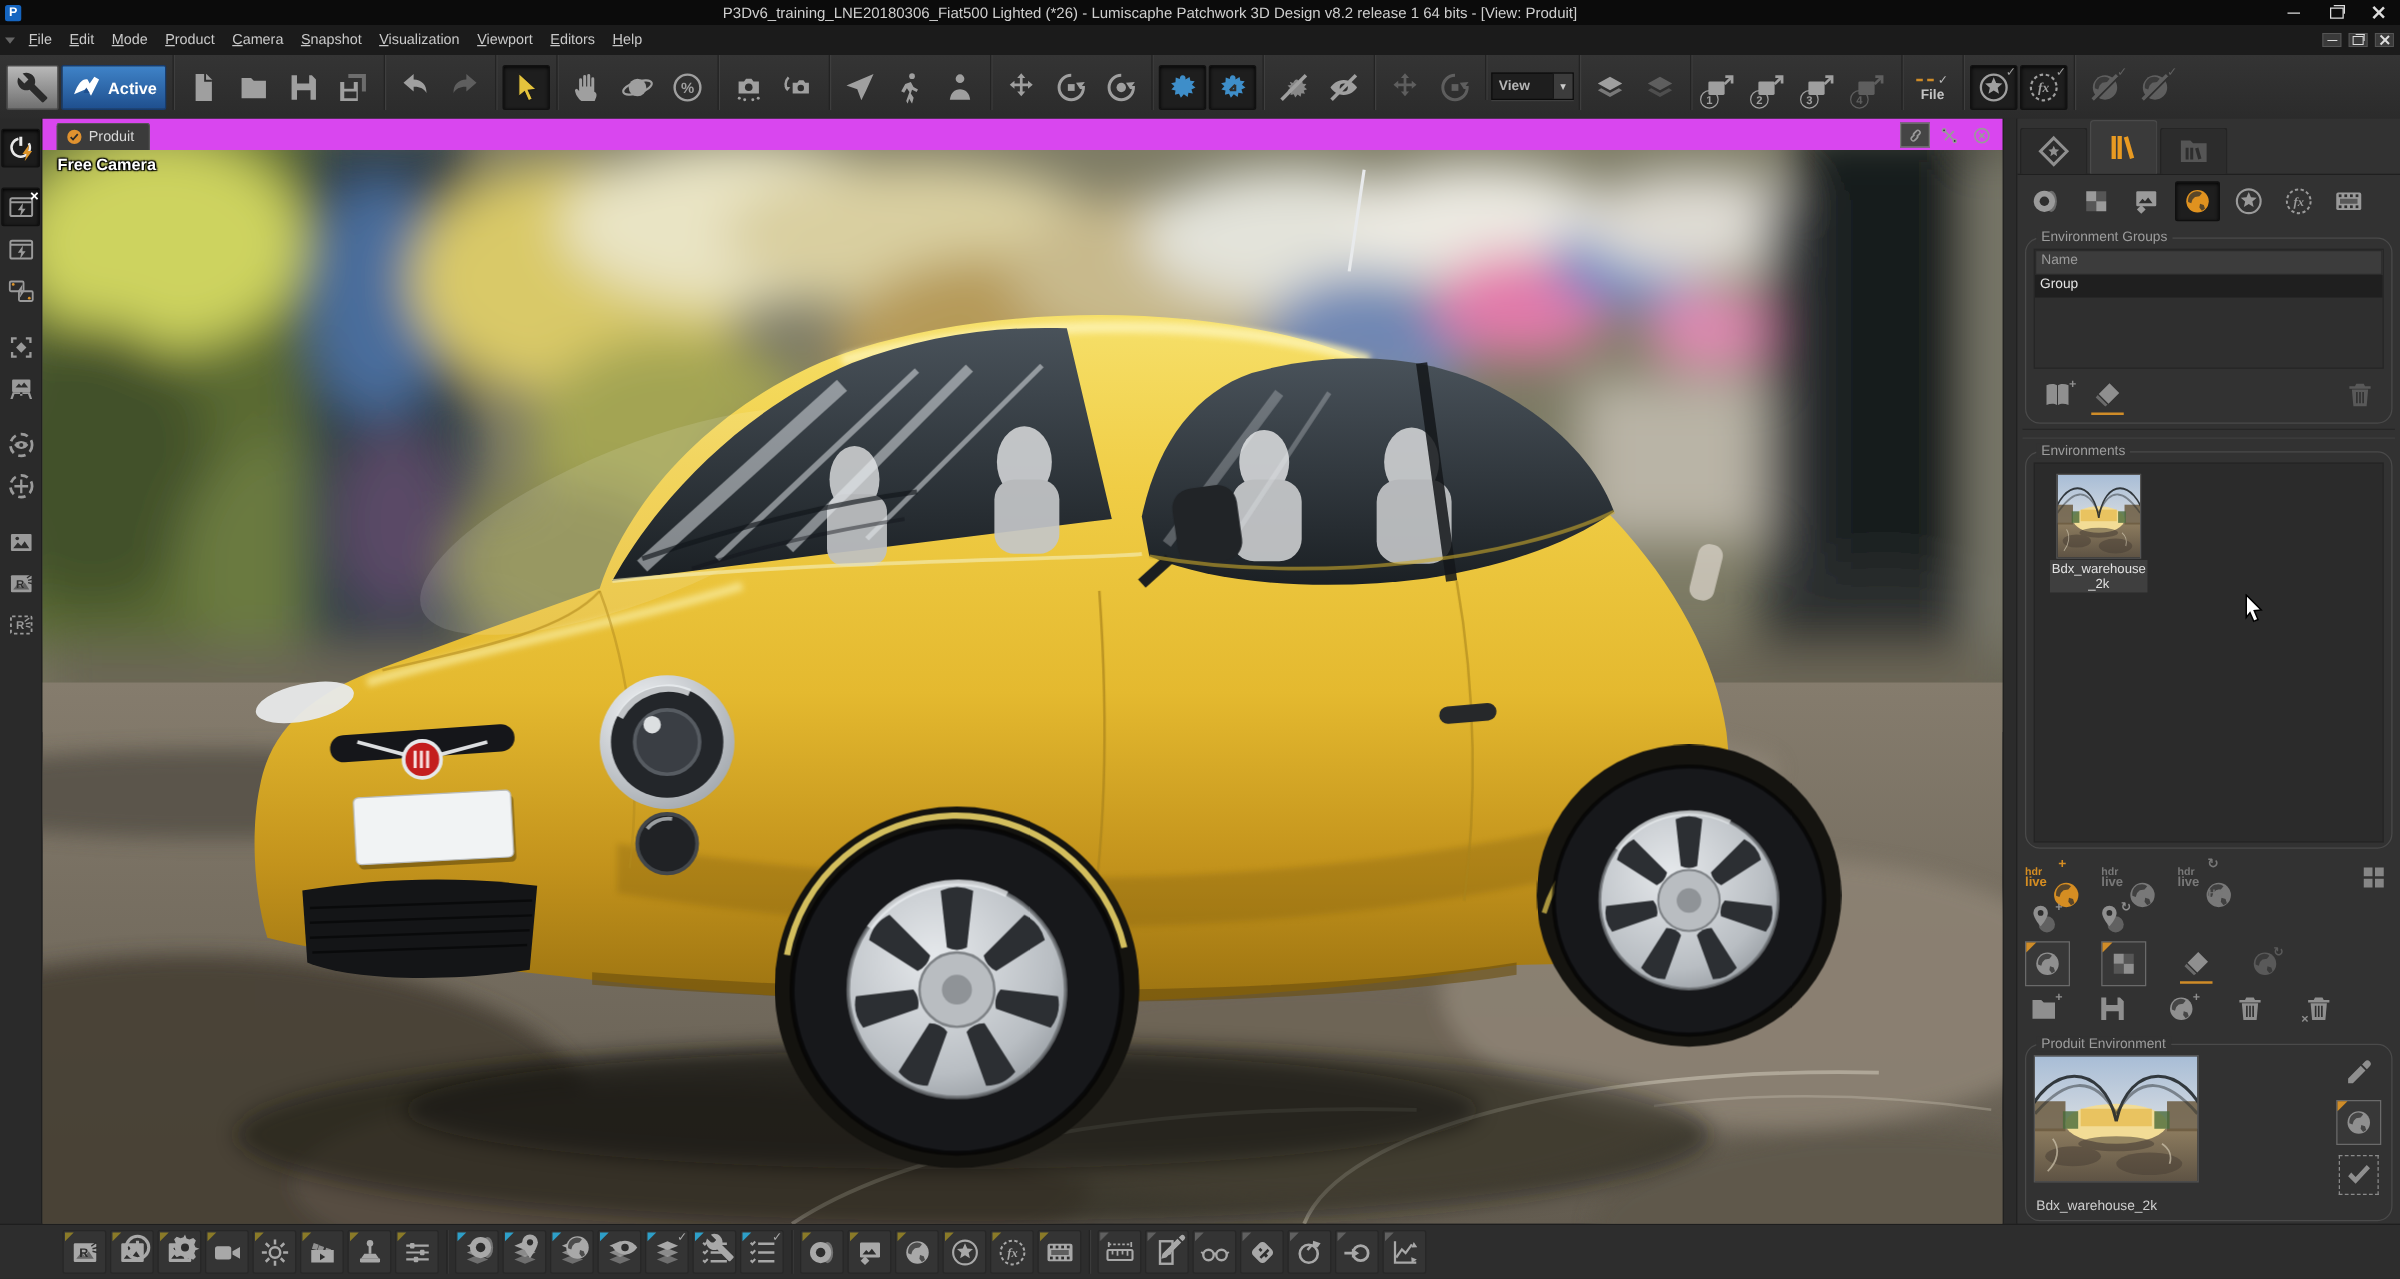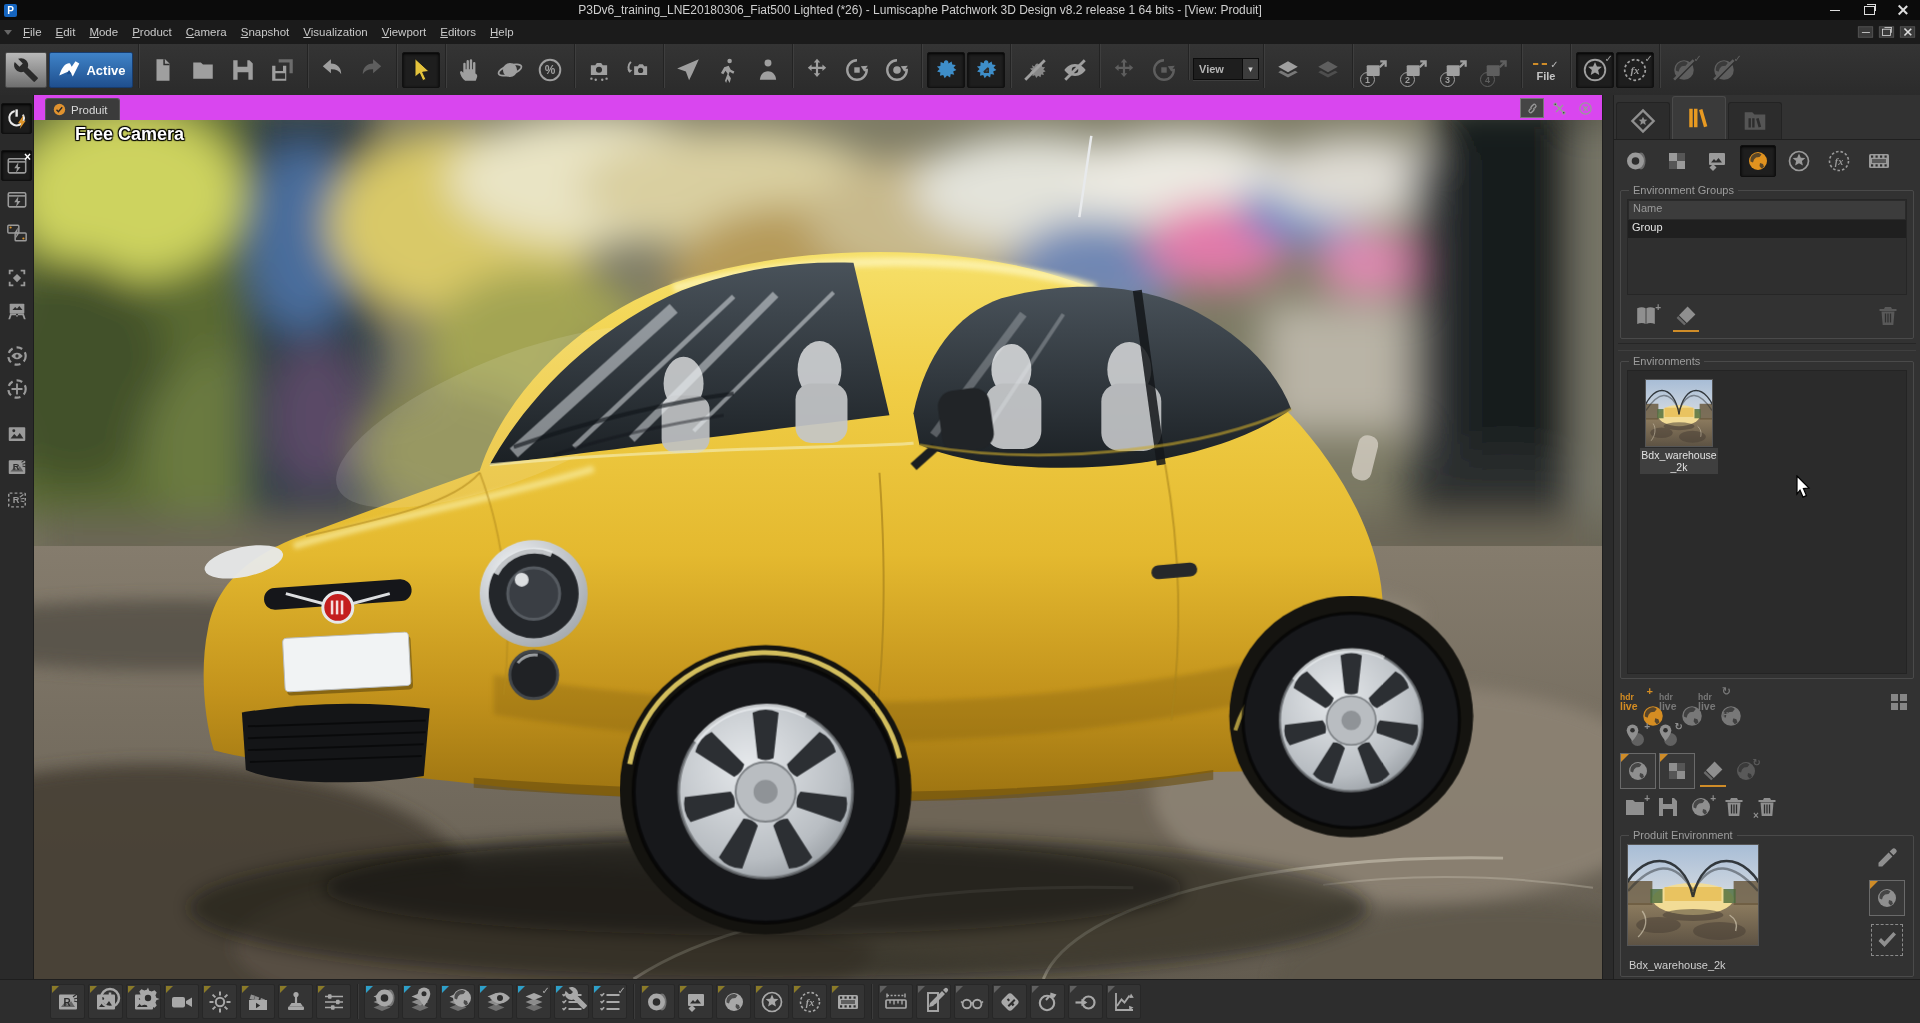--- a/index.html
+++ b/index.html
@@ -65,37 +65,37 @@
   .vtabbar{height:25px;background:#d946ef;display:flex;align-items:flex-end;flex:0 0 auto;position:relative;}
   .vtab{margin-left:11px;height:21px;background:#3b3b3b;border:1px solid #555;border-bottom:none;border-radius:3px 3px 0 0;
     display:flex;align-items:center;gap:5px;padding:0 12px 0 7px;color:#d8d8d8;font-size:11.5px;}
   .vtab .svgic{width:13px;height:13px;}
   .vtabicons{position:absolute;right:6px;top:3px;display:flex;align-items:center;gap:4px;}
   .vtabicons .tbico{width:22px;height:18px;display:flex;align-items:center;justify-content:center;color:#9a9a9a;}
   .tbico.boxed{background:#454545;border:1px solid #777;}
   .tbico .svgic{width:15px;height:15px;}
   .scene{flex:1;position:relative;min-height:0;}
   .scene svg.main-scene{position:absolute;inset:0;width:100%;height:100%;}
-  .cam-label{position:absolute;left:12px;top:4px;color:#fff;font-size:18px;font-weight:bold;
-    text-shadow:1px 1px 1px #000,-1px 1px 1px #000,1px -1px 1px #000,-1px -1px 1px #000;margin-left:29px;}
+  .cam-label{position:absolute;left:12px;top:4px;color:#fff;font-size:13px;font-weight:bold;
+    text-shadow:1px 1px 1px #000,-1px 1px 1px #000,1px -1px 1px #000,-1px -1px 1px #000;}
   
   .vsplit{width:10px;background:#2b2b2b;border-left:1px solid #1f1f1f;border-right:1px solid #1f1f1f;flex:0 0 auto;}
   
   .rpanel{width:306px;background:#323232;flex:0 0 auto;display:flex;flex-direction:column;color:#bdbdbd;font-size:11px;min-height:0;}
   .rtabs{display:flex;align-items:flex-end;height:44px;border-bottom:1px solid #1f1f1f;padding:0 2px;flex:0 0 auto;}
   .rtab{width:52px;height:36px;background:#2c2c2c;border:1px solid #232323;border-bottom:none;border-radius:3px 3px 0 0;
     display:flex;align-items:center;justify-content:center;margin-right:2px;color:#8f8f8f;}
   .rtab.active{background:#3a3a3a;height:42px;border-color:#4a4a4a;color:#e89a22;}
   .rtab.disabled{color:#555;}
   .rtab .svgic{width:26px;height:26px;}
   .libbar{display:flex;align-items:center;gap:6px;padding:5px 6px;flex:0 0 auto;}
   .libbtn{width:34px;height:30px;display:flex;align-items:center;justify-content:center;color:#9a9a9a;border-radius:2px;}
   .libbtn.on{background:#1e1e1e;border:1px solid #0f0f0f;box-shadow:inset 0 1px 3px #000;color:#e0921f;}
   .libbtn .svgic{width:24px;height:24px;}
-  .gbox{border:1px solid #4a4a4a;border-radius:2px;margin:8px 6px 2px 6px;position:relative;padding:8px 6px 4px 6px;}
+  .gbox{border:1px solid #4a4a4a;border-radius:12px;margin:8px 6px 2px 6px;position:relative;padding:8px 6px 4px 6px;}
   .glegend{position:absolute;top:-7px;left:8px;background:#323232;padding:0 4px;color:#9d9d9d;font-size:11px;}
   .glist{background:#2f2f2f;border:1px solid #262626;}
   .namehdr{height:16px;background:#3c3c3c;border:1px solid #2a2a2a;color:#9a9a9a;padding:1px 4px;font-size:11px;}
   .grow-item{height:16px;background:#1f1f1f;color:#e4e4e4;padding:1px 4px;font-size:11px;}
   .glist-rest{height:56px;}
   .gactions{display:flex;align-items:center;gap:10px;padding:7px 4px 4px 4px;}
   .pbtn{position:relative;display:flex;align-items:center;justify-content:center;color:#8f8f8f;width:30px;height:28px;}
   .pbtn .svgic{width:24px;height:24px;}
   .pbtn.underline:after{content:'';position:absolute;left:2px;right:2px;bottom:-2px;border-bottom:2px solid #cf8c28;}
   .pbtn.boxed{border:1px solid #6a6a6a;background:#383838;width:34px;height:34px;}
@@ -105,21 +105,21 @@
   .spacer{flex:1;}
   .hsplitter{height:6px;margin:2px 4px;border-top:1px solid #262626;border-bottom:1px solid #3f3f3f;flex:0 0 auto;}
   .envbox{flex:1;display:flex;flex-direction:column;min-height:120px;}
   .envlist{flex:1;background:#2b2b2b;border:1px solid #242424;position:relative;overflow:hidden;}
   .thumbcard{position:absolute;left:12px;top:8px;width:78px;display:flex;flex-direction:column;align-items:center;}
   .thumbimg{width:66px;height:66px;border:1px solid #555;overflow:hidden;}
   .thumbimg svg{width:100%;height:100%;display:block;}
   .thumbcap{margin-top:1px;background:#3f3f3f;color:#e2e2e2;font-size:10.5px;line-height:12px;text-align:center;width:78px;word-break:break-all;padding:1px 0;}
   .mousecursor{position:absolute;left:168px;top:104px;width:17px;height:24px;}
   .envtools{padding:2px 6px;flex:0 0 auto;}
-  .trow{display:flex;align-items:center;gap:3px;margin:4px 0;}
+  .trow{display:flex;align-items:center;gap:25px;margin:4px 0;}
   .hdrbtn{position:relative;width:36px;height:30px;color:#d58d22;display:flex;flex-direction:column;align-items:flex-start;justify-content:center;line-height:9px;font-weight:bold;}
   .hdrbtn .l1{font-size:8.5px;} .hdrbtn .l2{font-size:10.5px;}
   .hdrbtn .hglobe{position:absolute;right:2px;bottom:0;width:14px;height:14px;}
   .hdrbtn .hplus{position:absolute;right:3px;top:0;font-size:11px;}
   .hdrbtn .hsub{position:absolute;right:0px;bottom:-2px;font-size:7.5px;}
   .hdrbtn.dim{color:#787878;}
   .activebody{display:flex;gap:6px;}
   .activethumb{width:130px;height:100px;border:1px solid #555;overflow:hidden;}
   .activethumb svg{width:100%;height:100%;display:block;}
   .activeside{display:flex;flex-direction:column;gap:8px;margin-left:auto;align-items:center;padding-right:2px;}

